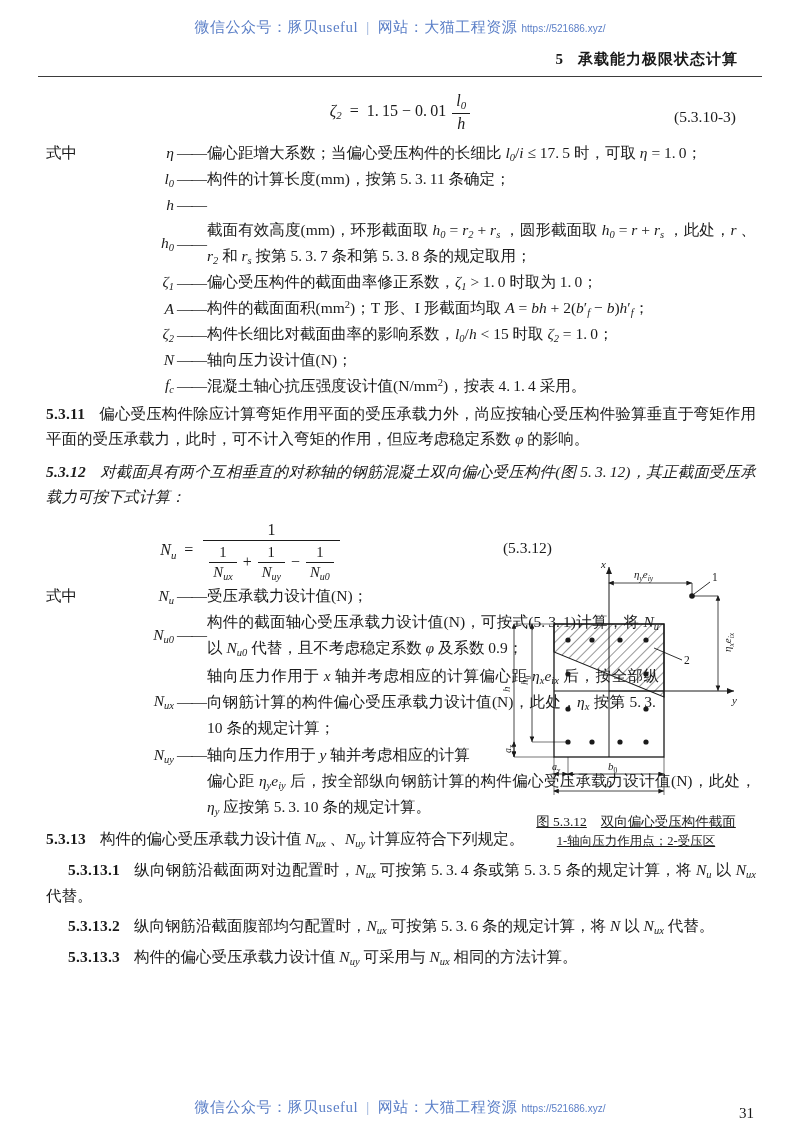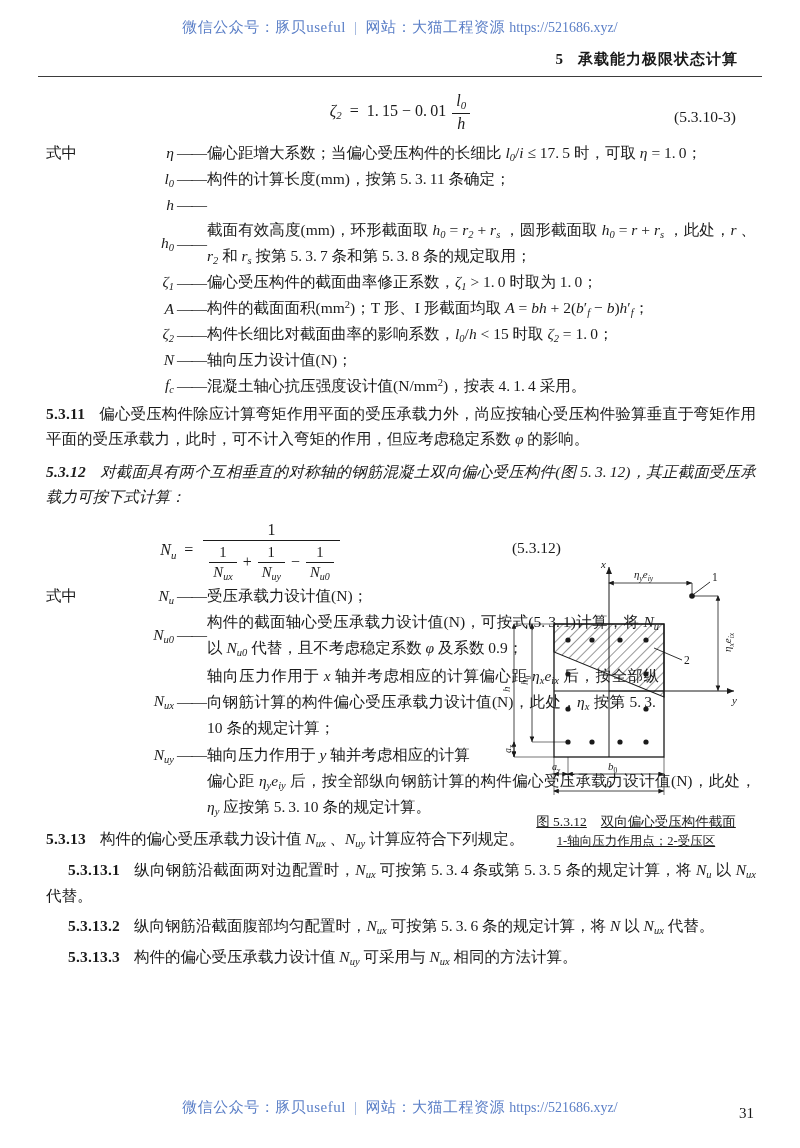--- a/index.html
+++ b/index.html
@@ -29,22 +29,22 @@
     width: 800px;
     text-align: center;
     color: #5b7fc7;
     font-size: 15px;
     letter-spacing: .5px;
     white-space: nowrap;
     font-family: "Liberation Serif", "DejaVu Serif", serif;
   }
   .watermark .sep { margin: 0 8px; color: #8fa9d8; }
   .watermark .url {
-    font-family: Liberation Serif, serif;
-    font-size: 14px;
+    font-family: Liberation Sans, sans-serif;
+    font-size: 10px;
     letter-spacing: 0;
   }
   #wm-top { top: 18px; }
   #wm-bottom { top: 1098px; }
 
   
   .runhead {
     position: absolute;
     top: 50px;
     right: 62px;
@@ -293,21 +293,21 @@
           <span class="n">1</span>
           <span class="d" style="padding-top:3px;">
             <span class="frac small"><span class="n">1</span><span class="d"><i>N</i><sub>ux</sub></span></span>
             +
             <span class="frac small"><span class="n">1</span><span class="d"><i>N</i><sub>uy</sub></span></span>
             −
             <span class="frac small"><span class="n">1</span><span class="d"><i>N</i><sub>u0</sub></span></span>
           </span>
         </span>
       </div>
-      <div class="eq-num" style="right:195px;top:18px;">(5.3.12)</div>
+      <div class="eq-num" style="right:204px;top:18px;">(5.3.12)</div>
     </div>
 
     <div class="deflist" style="margin-top:4px;">
 
       <div class="defrow">
         <span class="lead">式中</span>
         <span class="sym"><i>N</i><sub>u</sub></span>
         <span class="dash">——</span>
         <span class="txt narrow">受压承载力设计值(<span class="up">N</span>)；</span>
       </div>

